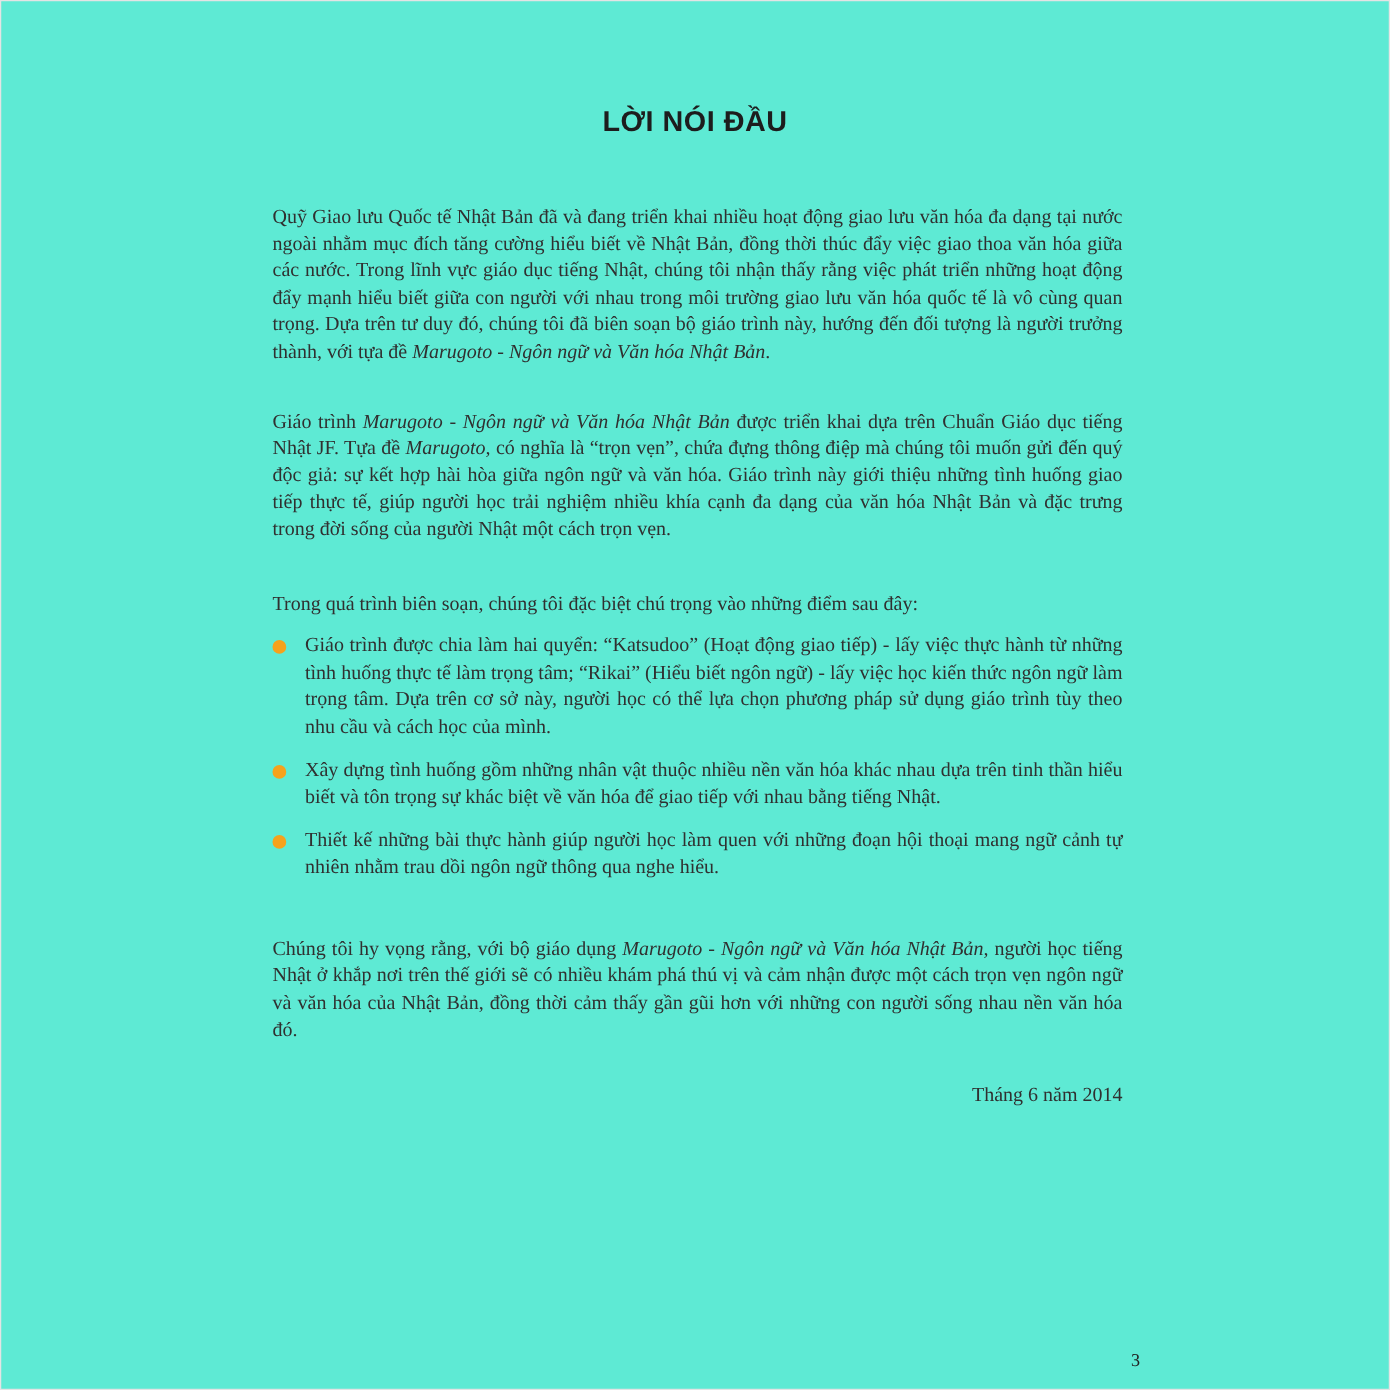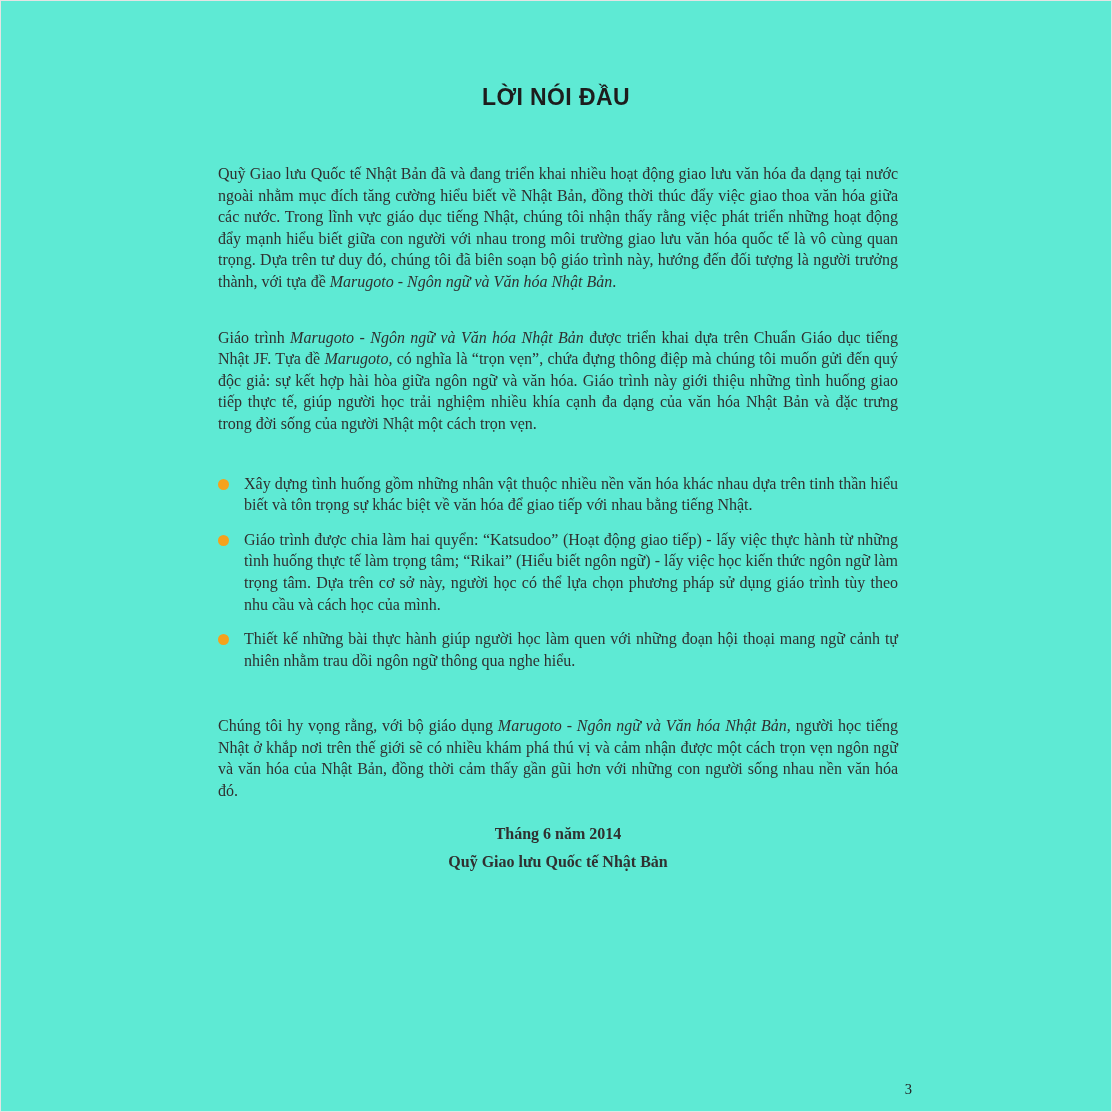--- a/index.html
+++ b/index.html
@@ -56,24 +56,23 @@
     background: var(--bullet-color, #f5a21c);
     margin-top: 6px;
     margin-right: 15px;
   }
   .bullet-text {
     flex: 1;
     text-align: justify;
   }
   .closing { margin-bottom: 16px; }
   .sign-block {
-    text-align: center;
+    text-align: right;
     line-height: 28.5px;
-    margin-top: 18px;
-    font-weight: bold;
+    margin-top: 28px;
   }
   .page-number {
     position: absolute;
     right: 200px;
     bottom: 14px;
     font-size: 14.5px;
     color: #222222;
   }
 </style>
 </head>
@@ -82,40 +81,40 @@
 <div class="page">
 
   <h1 class="doc-title">LỜI NÓI ĐẦU</h1>
 
   <div class="content">
 
     <p class="para"><span>Quỹ Giao lưu Quốc tế Nhật Bản đã và đang triển khai nhiều hoạt động giao lưu văn hóa đa dạng tại nước ngoài nhằm mục đích tăng cường hiểu biết về Nhật Bản, đồng thời thúc đẩy việc giao thoa văn hóa giữa các nước. Trong lĩnh vực giáo dục tiếng Nhật, chúng tôi nhận thấy rằng việc phát triển những hoạt động đẩy mạnh hiểu biết giữa con người với nhau trong môi trường giao lưu văn hóa quốc tế là vô cùng quan trọng. Dựa trên tư duy đó, chúng tôi đã biên soạn bộ giáo trình này, hướng đến đối tượng là người trưởng thành, với tựa đề </span><i>Marugoto - Ngôn ngữ và Văn hóa Nhật Bản</i><span>.</span></p>
 
     <p class="para second"><span>Giáo trình </span><i>Marugoto - Ngôn ngữ và Văn hóa Nhật Bản</i><span> được triển khai dựa trên Chuẩn Giáo dục tiếng Nhật JF. Tựa đề </span><i>Marugoto,</i><span> có nghĩa là “trọn vẹn”, chứa đựng thông điệp mà chúng tôi muốn gửi đến quý độc giả: sự kết hợp hài hòa giữa ngôn ngữ và văn hóa. Giáo trình này giới thiệu những tình huống giao tiếp thực tế, giúp người học trải nghiệm nhiều khía cạnh đa dạng của văn hóa Nhật Bản và đặc trưng trong đời sống của người Nhật một cách trọn vẹn.</span></p>
 
+    <p class="para intro">Trong quá trình biên soạn, chúng tôi đặc biệt chú trọng vào những điểm sau đây:</p>
 
     <ul class="bullets">
       <li class="bullet-item">
         <span class="dot"></span>
-        <span class="bullet-text">Xây dựng tình huống gồm những nhân vật thuộc nhiều nền văn hóa khác nhau dựa trên tinh thần hiểu biết và tôn trọng sự khác biệt về văn hóa để giao tiếp với nhau bằng tiếng Nhật.</span>
+        <span class="bullet-text">Giáo trình được chia làm hai quyển: “Katsudoo” (Hoạt động giao tiếp) - lấy việc thực hành từ những tình huống thực tế làm trọng tâm; “Rikai” (Hiểu biết ngôn ngữ) - lấy việc học kiến thức ngôn ngữ làm trọng tâm. Dựa trên cơ sở này, người học có thể lựa chọn phương pháp sử dụng giáo trình tùy theo nhu cầu và cách học của mình.</span>
       </li>
       <li class="bullet-item">
         <span class="dot"></span>
-        <span class="bullet-text">Giáo trình được chia làm hai quyển: “Katsudoo” (Hoạt động giao tiếp) - lấy việc thực hành từ những tình huống thực tế làm trọng tâm; “Rikai” (Hiểu biết ngôn ngữ) - lấy việc học kiến thức ngôn ngữ làm trọng tâm. Dựa trên cơ sở này, người học có thể lựa chọn phương pháp sử dụng giáo trình tùy theo nhu cầu và cách học của mình.</span>
+        <span class="bullet-text">Xây dựng tình huống gồm những nhân vật thuộc nhiều nền văn hóa khác nhau dựa trên tinh thần hiểu biết và tôn trọng sự khác biệt về văn hóa để giao tiếp với nhau bằng tiếng Nhật.</span>
       </li>
       <li class="bullet-item">
         <span class="dot"></span>
         <span class="bullet-text">Thiết kế những bài thực hành giúp người học làm quen với những đoạn hội thoại mang ngữ cảnh tự nhiên nhằm trau dồi ngôn ngữ thông qua nghe hiểu.</span>
       </li>
     </ul>
 
     <p class="para closing"><span>Chúng tôi hy vọng rằng, với bộ giáo dụng </span><i>Marugoto - Ngôn ngữ và Văn hóa Nhật Bản,</i><span> người học tiếng Nhật ở khắp nơi trên thế giới sẽ có nhiều khám phá thú vị và cảm nhận được một cách trọn vẹn ngôn ngữ và văn hóa của Nhật Bản, đồng thời cảm thấy gần gũi hơn với những con người sống nhau nền văn hóa đó.</span></p>
 
     <div class="sign-block">
       <div>Tháng 6 năm 2014</div>
-      <div>Quỹ Giao lưu Quốc tế Nhật Bản</div>
     </div>
 
   </div>
 
   <div class="page-number">3</div>
 
 </div>
 
 </body></html>

